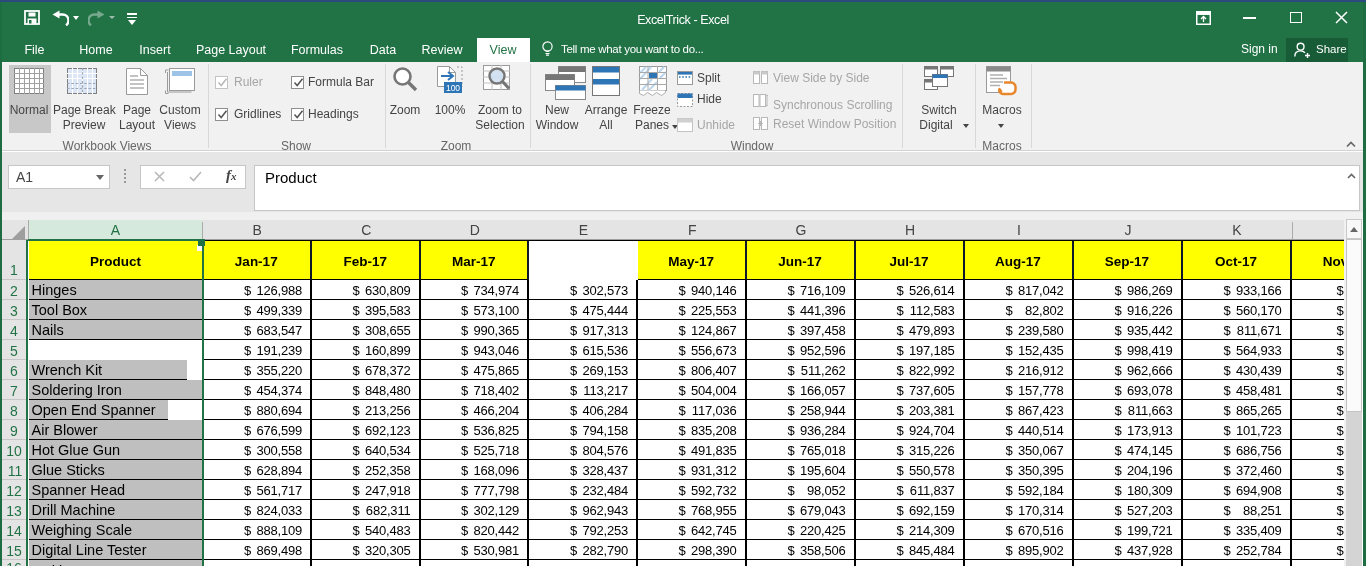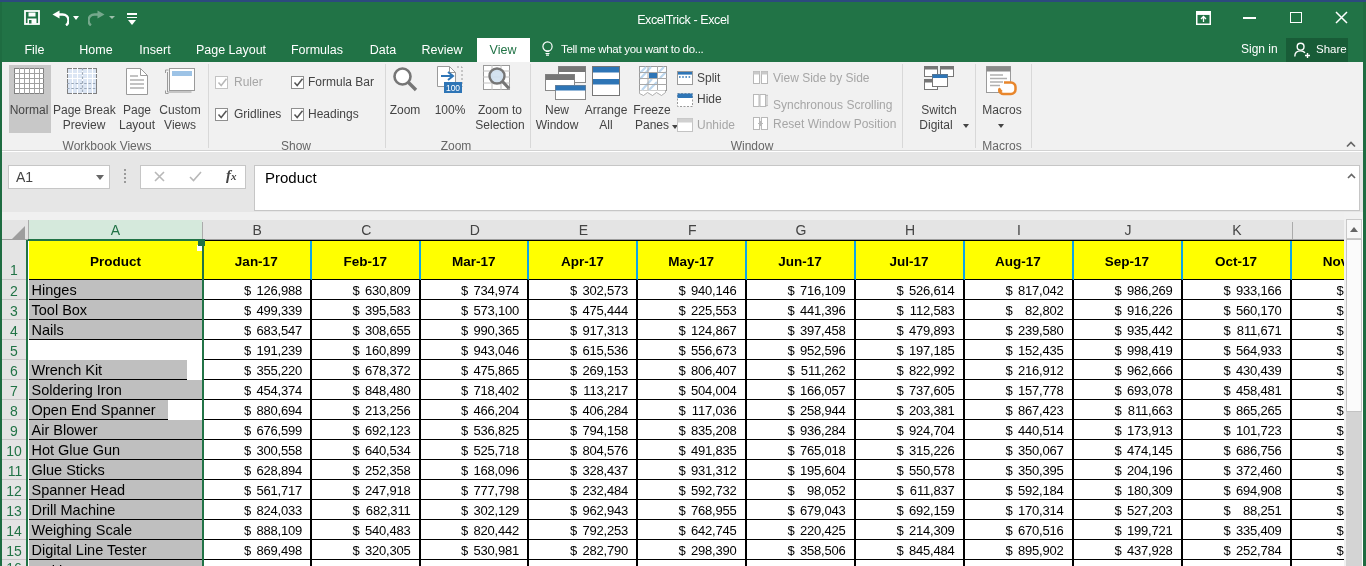--- a/index.html
+++ b/index.html
@@ -18,21 +18,21 @@
 #band{left:0;top:212px;width:1366px;height:8px;background:#f0f0f0}
 .wbox{position:absolute;background:#fff;border:1px solid #c6c6c6}
 #sheet{left:0;top:220px;width:1344px;height:346px;background:#fff;overflow:hidden}
 .hd{position:absolute;top:0;height:19px;background:#e4e4e4;font-size:14px;color:#444;text-align:center;line-height:20px}
 .hsep{position:absolute;top:2px;height:17px;width:1px;background:#ababab}
 .rn{position:absolute;left:2px;width:26px;background:#e4e4e4;color:#217346;font-size:14px;text-align:center;border-bottom:1px solid #c6c6c6}
 .cell{position:absolute;background:#fff;border-right:2px solid #000;border-bottom:1px solid #000;font-size:13px;color:#000}
 .money{position:absolute;right:8px;top:0;width:58px;text-align:right;letter-spacing:-0.2px}
 .money i{font-style:normal;position:absolute;left:0;letter-spacing:0}
 .pcell{position:absolute;background:#bfbfbf;border-bottom:1px solid #000;font-size:14.5px;color:#000;padding-left:2.5px}
-.ycell{position:absolute;top:20px;height:40px;background:#ffff00;border-right:2px solid #0ea5e9;border-bottom:1px solid #000;font-weight:bold;font-size:13.5px;color:#000;text-align:center;line-height:43px}
+.ycell{position:absolute;top:20px;height:40px;background:#ffff00;border-right:2px solid #0f172a;border-bottom:1px solid #000;font-weight:bold;font-size:13.5px;color:#000;text-align:center;line-height:43px}
 .grn{position:absolute;background:#217346;z-index:4}
 #vscroll{left:1344px;top:212px;width:18px;height:354px;background:#f1f1f1}
 .icon{position:absolute}
 svg{display:block}
 </style></head><body>
 
 <div id="titlebar" class="ab"></div>
 <div id="topline" class="ab"></div>
 <svg class="ab" style="left:24px;top:10px" width="16" height="15" viewBox="0 0 16 15">
 <rect x="1" y="1" width="14" height="13" fill="none" stroke="#fff" stroke-width="1.8"></rect>
@@ -364,21 +364,20 @@
 <div class="pcell" style="left:29px;top:240px;width:178px;height:20px;line-height:21.5px">Glue Sticks</div>
 <div class="pcell" style="left:29px;top:260px;width:173px;height:20px;line-height:21.5px">Spanner Head</div>
 <div class="pcell" style="left:29px;top:280px;width:173px;height:20px;line-height:21.5px">Drill Machine</div>
 <div class="pcell" style="left:29px;top:300px;width:173px;height:20px;line-height:21.5px">Weighing Scale</div>
 <div class="pcell" style="left:29px;top:320px;width:173px;height:20px;line-height:21.5px">Digital Line Tester</div>
 <div class="pcell" style="left:29px;top:340px;width:173px;height:20px;line-height:23px">Multimeter</div>
 <div class="ab" style="left:202px;top:20px;width:1142px;height:1px;background:#000;z-index:3"></div>
 <div class="ycell" style="left:202.5px;width:109.5px">Jan-17</div>
 <div class="ycell" style="left:312px;width:108.5px">Feb-17</div>
 <div class="ycell" style="left:420.5px;width:108.5px">Mar-17</div>
-<div class="ycell" style="left:529px;width:109px">Apr-17</div>
 <div class="ycell" style="left:638px;width:108.5px">May-17</div>
 <div class="ycell" style="left:746.5px;width:109.0px">Jun-17</div>
 <div class="ycell" style="left:855.5px;width:109.0px">Jul-17</div>
 <div class="ycell" style="left:964.5px;width:109.0px">Aug-17</div>
 <div class="ycell" style="left:1073.5px;width:109.0px">Sep-17</div>
 <div class="ycell" style="left:1182.5px;width:109.0px">Oct-17</div>
 <div class="ycell" style="left:1291.5px;width:109.5px">Nov-17</div>
 <div class="cell" style="left:202.5px;top:60px;width:109.5px;height:20px;line-height:21.5px">
       <span class="money"><i>$</i>126,988</span>
     </div>

